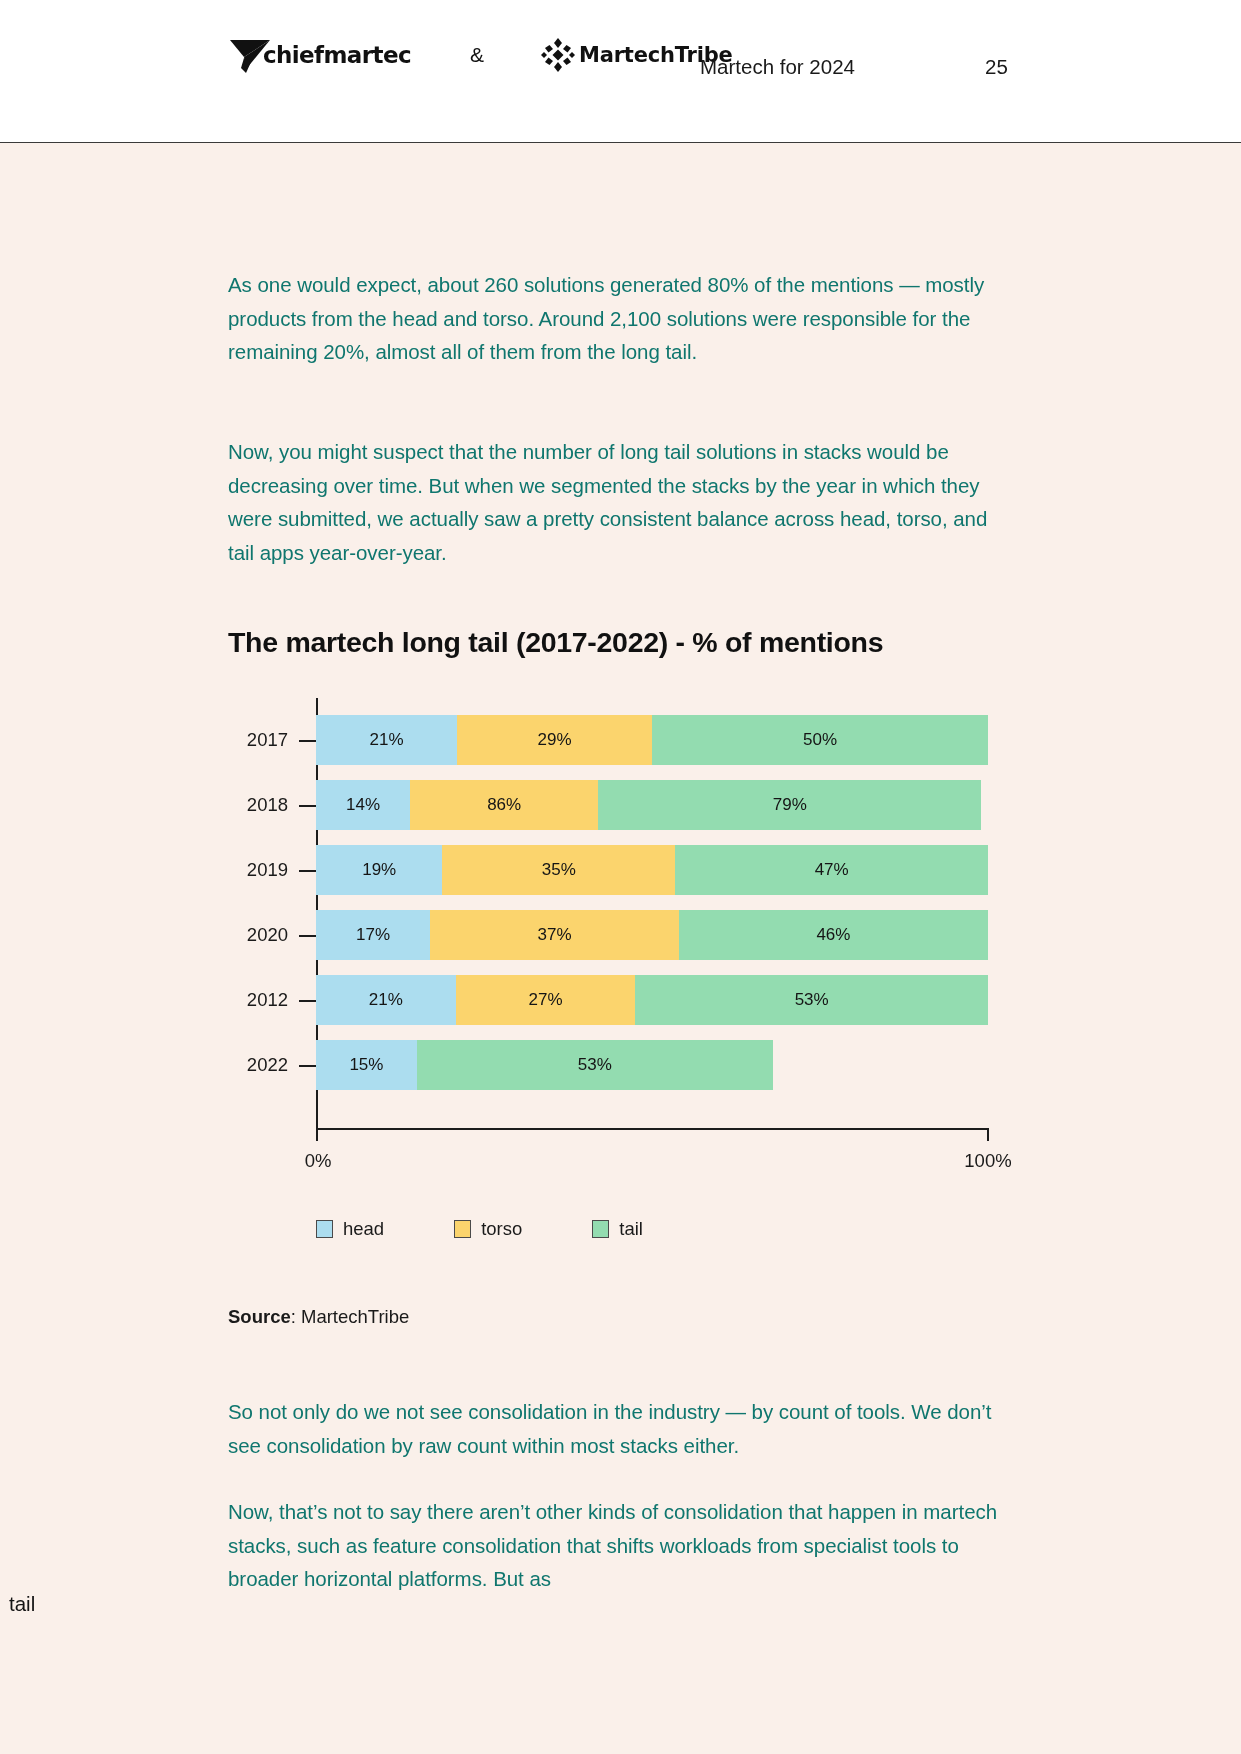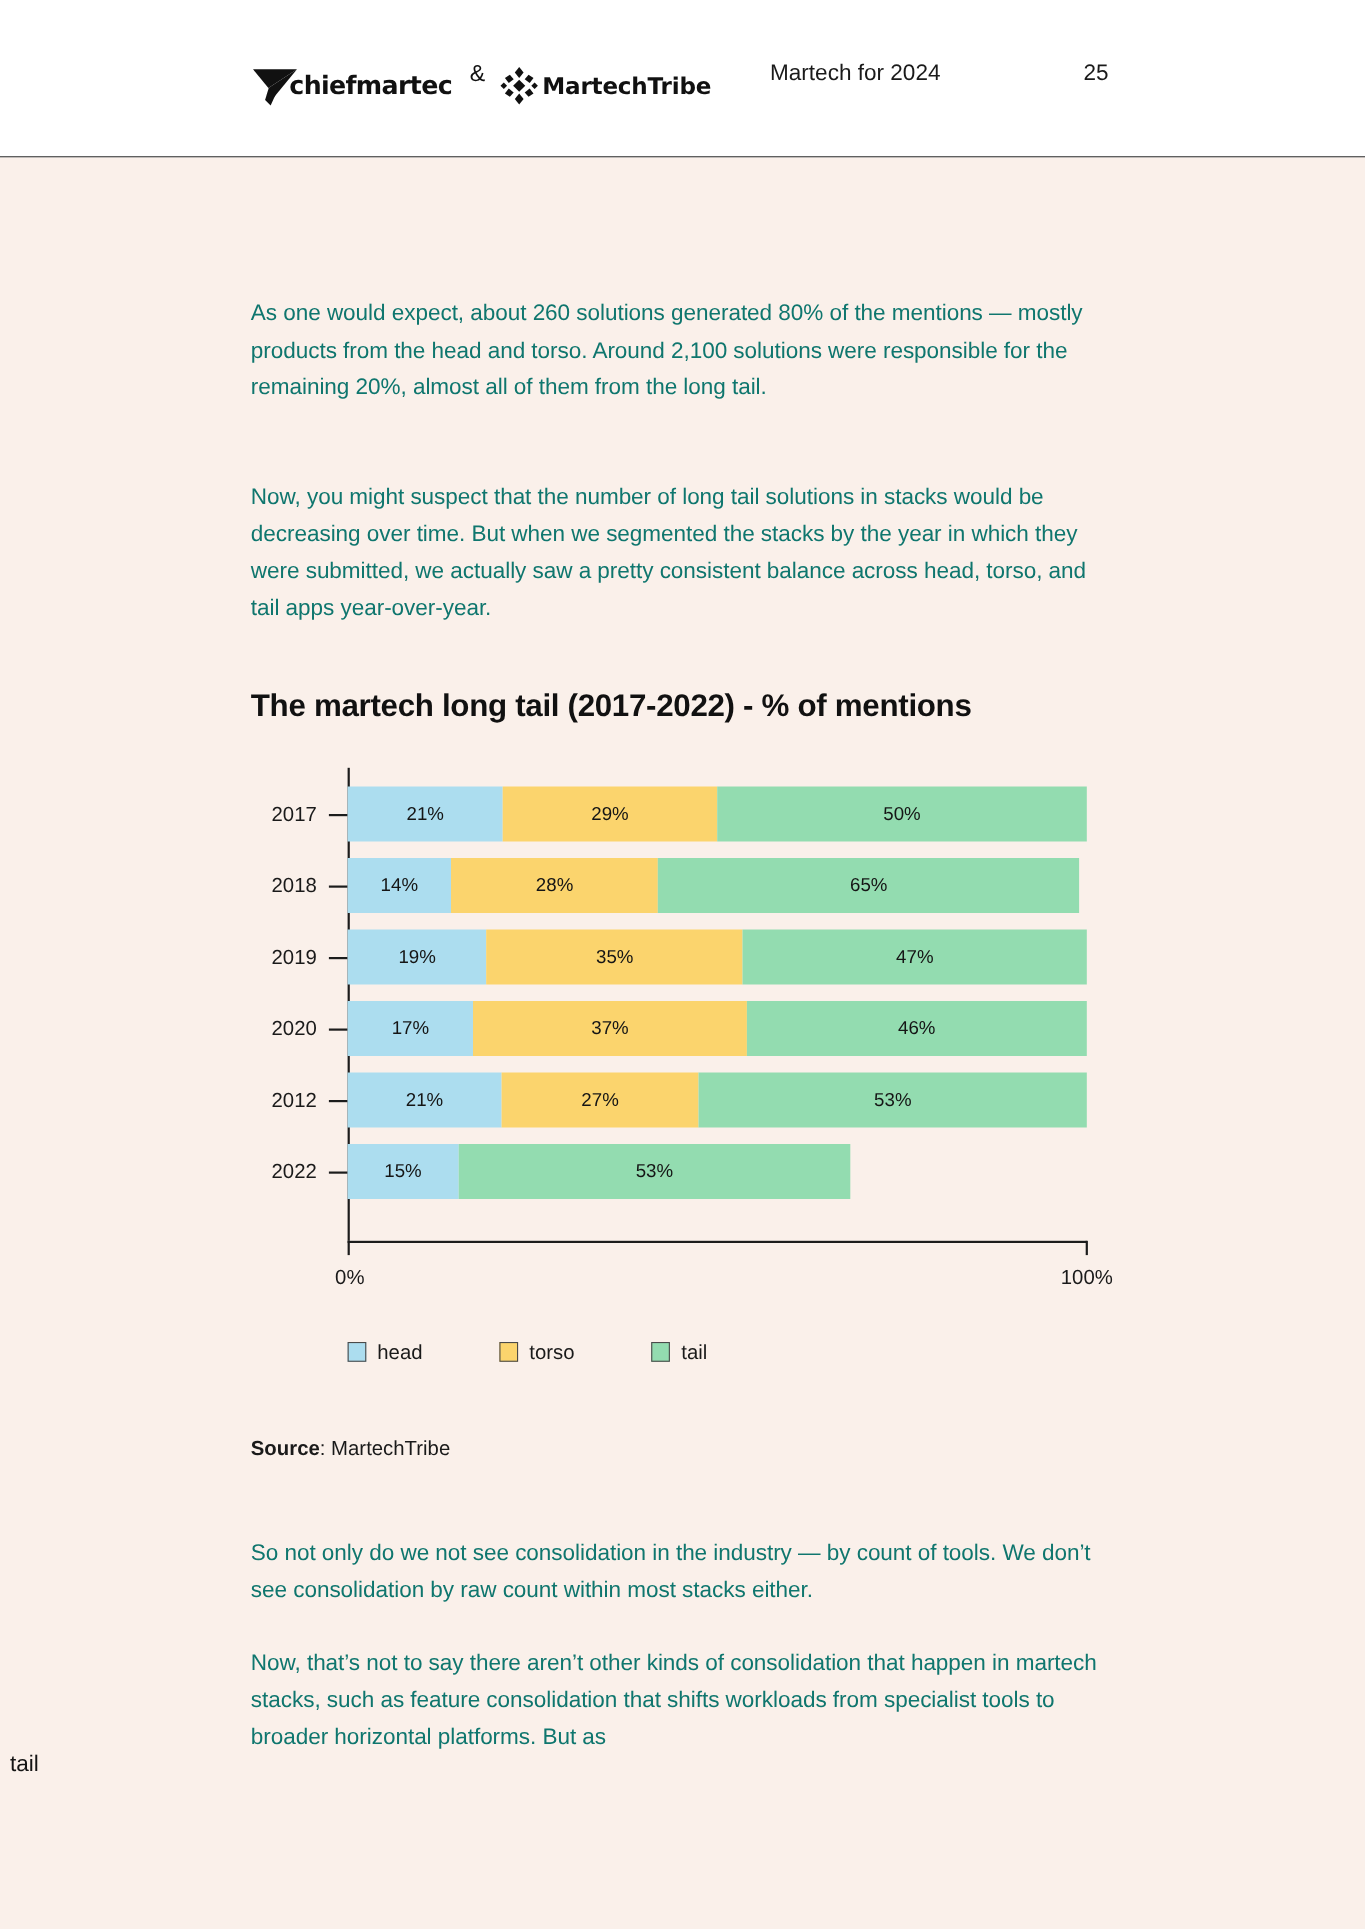--- a/index.html
+++ b/index.html
@@ -30,23 +30,25 @@
   .header-inner {
     position: absolute;
     left: 0;
     top: 0;
     width: 1241px;
     height: 141px;
   }
   .brand-block {
     position: absolute;
     left: 228px;
-    top: 56px;
-    display: flex;
+    top: 33px;
+    display: flex;
+    align-items: center;
     height: 44px;
+    gap: 43px;
   }
   .logo-chiefmartec {
     display: flex;
     align-items: center;
   }
   .logo-chiefmartec svg { display: block; }
   .logo-word {
     font-family: "DejaVu Sans", sans-serif;
     font-weight: bold;
     font-size: 23px;
@@ -323,22 +325,22 @@
       <div class="ytick-mark" style="top: 42px;"></div>
       <div class="row" style="top: 17px;">
         <div class="seg seg-head" style="width: 21%; background: rgb(172, 221, 239);">21%</div>
         <div class="seg seg-torso" style="width: 29%; background: rgb(251, 212, 109);">29%</div>
         <div class="seg seg-tail" style="width: 50%; background: rgb(147, 220, 176);">50%</div>
       </div>
       <div class="ytick-label" style="top: 96px;">2018</div>
       <div class="ytick-mark" style="top: 107px;"></div>
       <div class="row" style="top: 82px;">
         <div class="seg seg-head" style="width: 14%; background: rgb(172, 221, 239);">14%</div>
-        <div class="seg seg-torso" style="width: 28%; background: rgb(251, 212, 109);">28%</div>
-        <div class="seg seg-tail" style="width: 57%; background: rgb(147, 220, 176);">65%</div>
+        <div class="seg seg-torso" style="width: 28%; background: rgb(251, 212, 109);">86%</div>
+        <div class="seg seg-tail" style="width: 57%; background: rgb(147, 220, 176);">79%</div>
       </div>
       <div class="ytick-label" style="top: 161px;">2019</div>
       <div class="ytick-mark" style="top: 172px;"></div>
       <div class="row" style="top: 147px;">
         <div class="seg seg-head" style="width: 19%; background: rgb(172, 221, 239);">19%</div>
         <div class="seg seg-torso" style="width: 35%; background: rgb(251, 212, 109);">35%</div>
         <div class="seg seg-tail" style="width: 47%; background: rgb(147, 220, 176);">47%</div>
       </div>
       <div class="ytick-label" style="top: 226px;">2020</div>
       <div class="ytick-mark" style="top: 237px;"></div>

